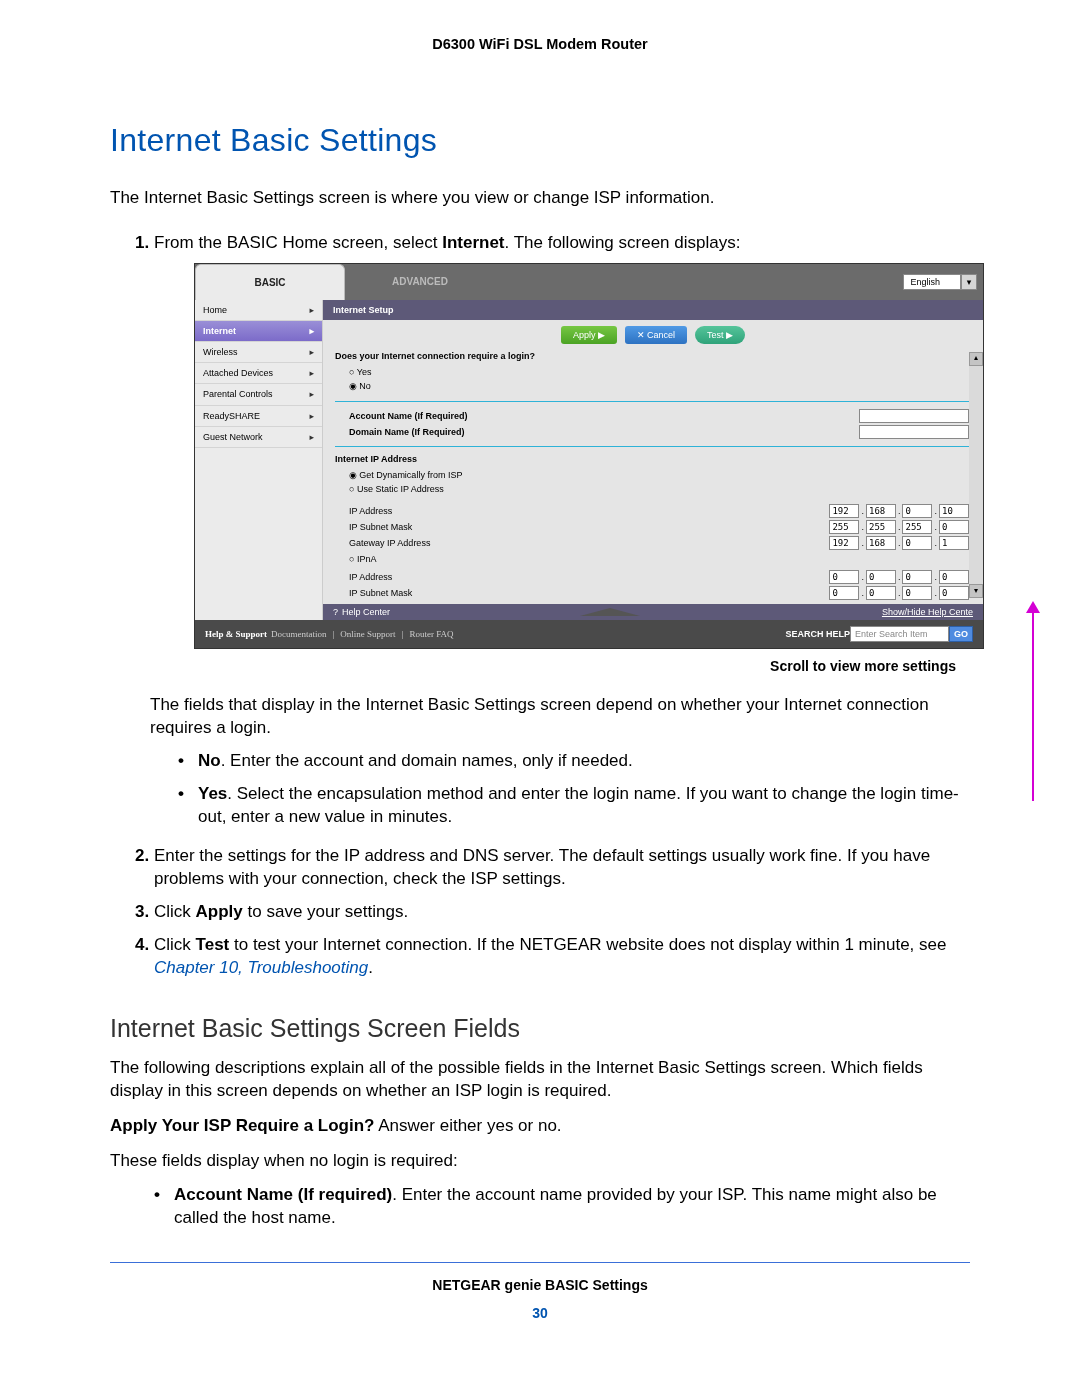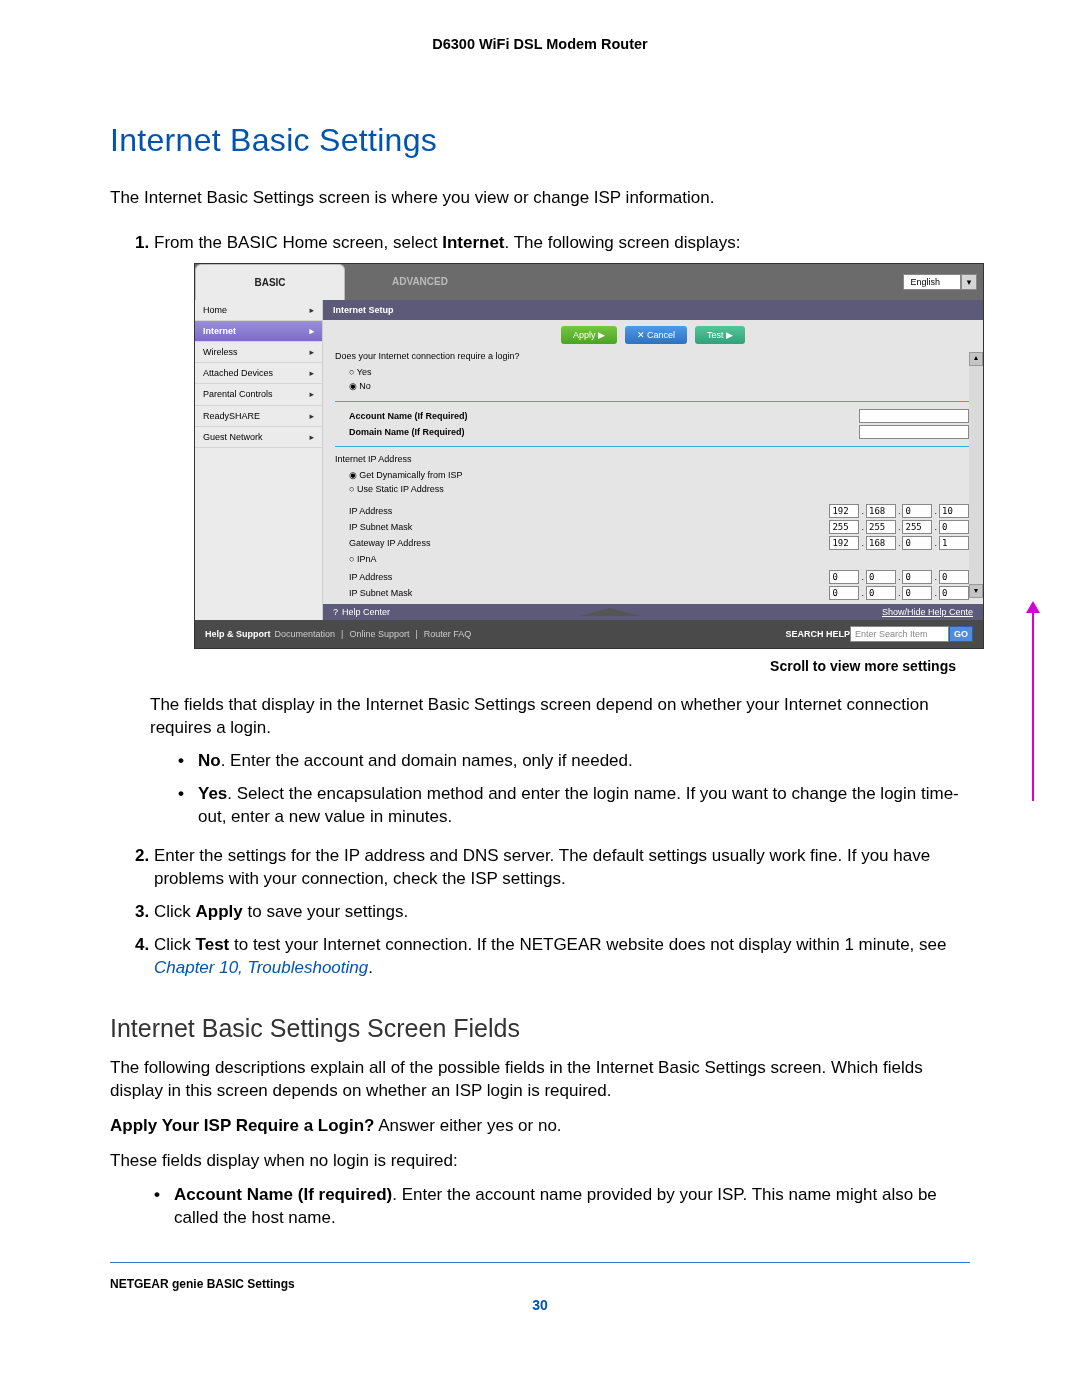--- a/index.html
+++ b/index.html
@@ -74,50 +74,50 @@
   .nav-item { display:flex; align-items:center; justify-content:space-between; padding:4px 8px; border-bottom:1px solid #d4d4d4; font-size:9px; cursor:pointer; background:#ebebeb; }
   .nav-item .caret { font-size:9px; color:#333; }
   .nav-item.active { background: linear-gradient(#9a8fd7,#7c6bc9); color:#fff; font-weight:bold; }
   .nav-item.active .caret { color:#fff; }
   .content { flex:1; background:#e5e5e5; padding:0; }
   .hdr-bar { background:#5d5978; color:#fff; padding:4px 10px; font-size:9px; font-weight:bold; }
   .btn-row { display:flex; gap:8px; justify-content:center; padding:6px 0; background:#e5e5e5; }
   .btn { border-radius:3px; color:#fff; font-size:9px; padding:3px 12px; display:flex; align-items:center; gap:4px; cursor:pointer; }
   .btn-apply { background:linear-gradient(#76c742,#4ba324); }
   .btn-cancel{ background:linear-gradient(#4f99e5,#2d72c2); }
-  .btn-test  { background:linear-gradient(#55c49a,#2fa37a); }
+  .btn-test  { background:linear-gradient(#55c49a,#2fa37a);border-radius:9px; }
   .panel { margin:0 12px 8px 12px; font-size:9px;}
-  .panel .q { font-weight:normal; margin-bottom:4px; }
+  .panel .q { font-weight:bold; margin-bottom:4px; }
   .panel label { display:block; margin:2px 0 2px 14px; }
   .hr { height:1px; background:linear-gradient(90deg,#00a6d4,#00a6d4); margin:6px 12px; opacity:.8; }
   .scroll-col { position:absolute; right:0; top:88px; width:14px; bottom:50px; background:#dadada; display:flex; flex-direction:column; align-items:center; }
   .scroll-btn { width:14px; height:14px; background:#c4c4c4; border:1px solid #999; display:flex; align-items:center; justify-content:center; font-size:8px; }
   .field-row { display:flex; align-items:center; padding:1px 14px 1px 26px; }
   .field-row .lbl { flex:1; font-size:9px; }
   .ip-set { display:flex; gap:2px; align-items:center; }
   .ip-box { width:30px; height:14px; border:1px solid #888; background:#fff; font-size:9px; padding:0 2px; display:flex; align-items:center; font-family:monospace; }
   .dot { font-size:9px; }
   .help-bar { background:#5d5978; color:#fff; display:flex; align-items:center; justify-content:space-between; padding:2px 10px; font-size:9px;}
   .help-bar .hc { display:flex; align-items:center; gap:4px; }
   .hs-footer { background:#4a4a4a; color:#ccc; display:flex; align-items:center; padding:6px 10px; font-size:9px;}
-  .hs-footer .links { display:flex; gap:4px; align-items:center; }
+  .hs-footer .links { display:flex; gap:4px; align-items:center;font-family:Liberation Serif, serif; }
   .hs-footer .sep { margin:0 2px; }
   .hs-footer .search { margin-left:auto; display:flex; align-items:center; gap:0; }
   .srch-in { background:#fff; color:#888; border:1px solid #888; padding:1px 4px; font-size:9px; width:99px; }
   .go { background:#4f8be0; color:#fff; font-weight:bold; font-size:9px; padding:1px 4px; border:1px solid #2d5fa6; }
   .arrow-annot {
     position:absolute; left:872px; top: 338px; pointer-events:none;
   }
   .arrow-line { width:2px; height:188px; background:#d400d4; margin-left:6px; }
   .arrow-head { width:0; height:0; border-left:7px solid transparent; border-right:7px solid transparent; border-bottom:12px solid #d400d4; }
   .screenshot-wrap { position:relative; }
   .tri { width:0; height:0; border-left:30px solid transparent; border-right:30px solid transparent; border-bottom:8px solid #555; margin:0 auto; }
 
   .bottom-rule { border-top:1px solid #3a6fd8; margin:32px 0 14px 0; }
-  .footer-chapter { text-align:left; font-weight:bold; font-size:12px; margin-bottom:6px; }
+  .footer-chapter { text-align:center; font-weight:bold; font-size:14px; margin-bottom:12px; }
   .footer-page { text-align:center; color:#0054b0; font-weight:bold; font-size:14px; }
 </style>
 </head>
 <body>
 
 <div class="page">
   <div class="top-header">D6300 WiFi DSL Modem Router</div>
 
   <h1 class="section-title">Internet Basic Settings</h1>
 

